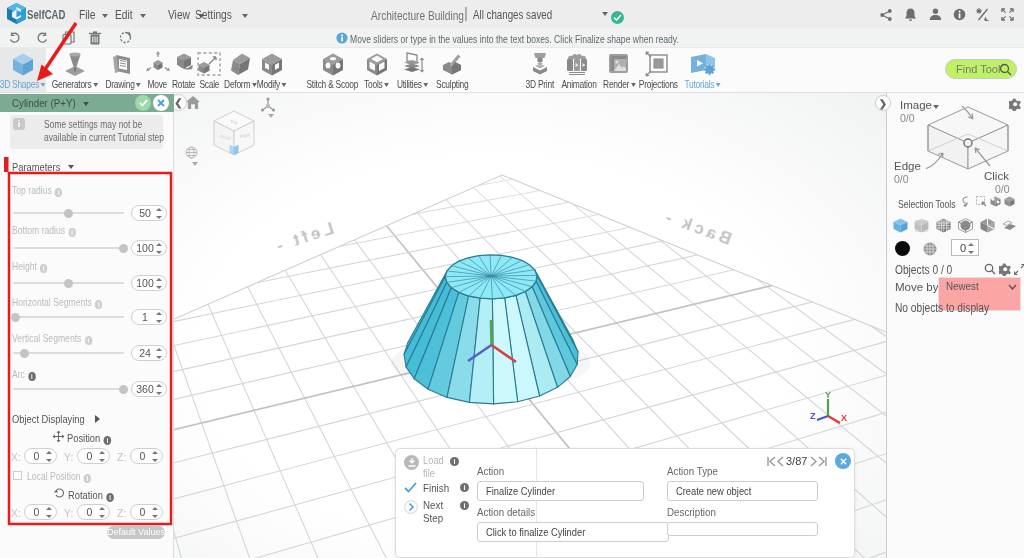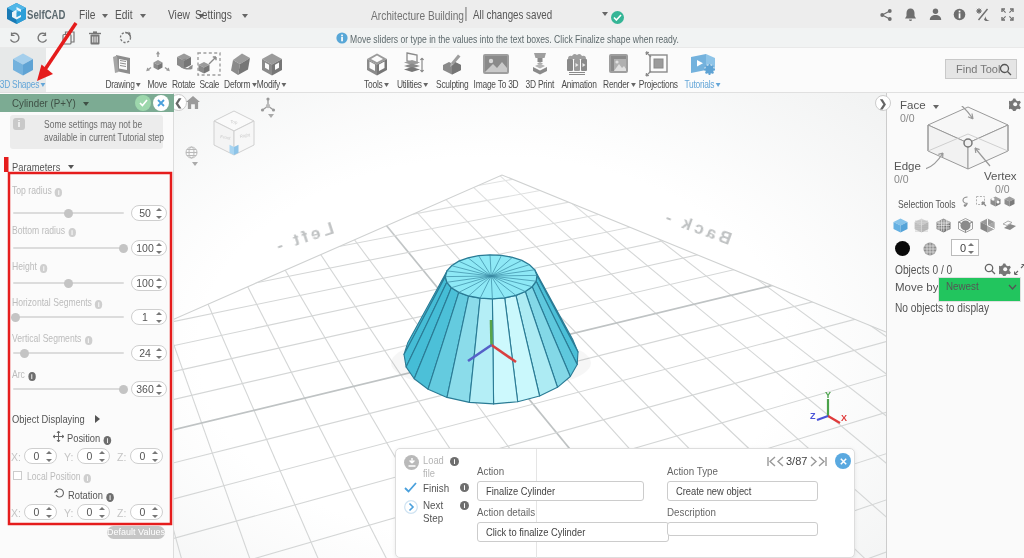--- a/index.html
+++ b/index.html
@@ -127,20 +127,29 @@
 <div class="abs toolbar">
 <div class="abs" style="left:0;top:0;width:46px;height:44px;background:#e7e9e9"></div>
 <div class="titem" style="left:-17.0px;width:80px">
       <svg width="26" height="26" viewBox="0 0 26 26">
         <polygon points="13,2.5 23,8 13,13.5 3,8" fill="#a5cfec"></polygon>
         <polygon points="3,8 13,13.5 13,24.5 3,19" fill="#74b2dd"></polygon>
         <polygon points="23,8 13,13.5 13,24.5 23,19" fill="#5fa3d4"></polygon>
       </svg>
       <div class="lbl blue"><span style="display:inline-block;transform:scaleX(0.8);transform-origin:50% 50%;white-space:nowrap">3D Shapes<span class="caret" style="border-top-color:#64a6d8;margin-left:2px"></span></span></div>
     </div>
+<div class="titem" style="left:35.0px;width:80px">
+      <svg width="26" height="26" viewBox="0 0 26 26">
+        <polygon points="13,25 23,20 13,15 3,20" fill="#9d9d9d"></polygon>
+        <polygon points="7.5,3.5 18.5,3.5 14,17 12,17" fill="#8a8a8a"></polygon>
+        <ellipse cx="13" cy="3.5" rx="5.5" ry="1.9" fill="#a8a8a8"></ellipse>
+        <polygon points="12,17 14,17 14,20.5 12,20.5" fill="#777"></polygon>
+      </svg>
+      <div class="lbl "><span style="display:inline-block;transform:scaleX(0.8);transform-origin:50% 50%;white-space:nowrap">Generators<span class="caret" style="border-top-color:#666;margin-left:2px"></span></span></div>
+    </div>
 <div class="titem" style="left:83.0px;width:80px">
       <svg width="26" height="26" viewBox="0 0 26 26">
         <polygon points="6,4 20,7 20,23 6,20" fill="#8d8d8d"></polygon>
         <polygon points="9,8 17,9.5 17,19 9,17.5" fill="#fbfbfb"></polygon>
         <path d="M10 9.5 L16 10.5 M10 12 L16 13 M10 14.5 L16 15.5" stroke="#8d8d8d" stroke-width="1"></path>
         <polygon points="3,6 7,4.5 8.5,21 5,22" fill="#a5a5a5"></polygon>
       </svg>
       <div class="lbl "><span style="display:inline-block;transform:scaleX(0.8);transform-origin:50% 50%;white-space:nowrap">Drawing<span class="caret" style="border-top-color:#666;margin-left:2px"></span></span></div>
     </div>
 <div class="titem" style="left:117.5px;width:80px">
@@ -188,20 +197,31 @@
 <div class="titem" style="left:232.0px;width:80px">
       <svg width="26" height="26" viewBox="0 0 26 26">
         <polygon points="13,2.5 23,8 13,13.5 3,8" fill="#9b9b9b"></polygon>
         <polygon points="3,8 13,13.5 13,24.5 3,19" fill="#8a8a8a"></polygon>
         <polygon points="23,8 13,13.5 13,24.5 23,19" fill="#767676"></polygon>
         <polygon points="6,11.5 10,13.7 10,19 6,16.8" fill="#fbfbfb"></polygon>
         <polygon points="16,13.7 20,11.5 20,16.8 16,19" fill="#fbfbfb"></polygon>
       </svg>
       <div class="lbl "><span style="display:inline-block;transform:scaleX(0.8);transform-origin:50% 50%;white-space:nowrap">Modify<span class="caret" style="border-top-color:#666;margin-left:2px"></span></span></div>
     </div>
+<div class="titem" style="left:292.7px;width:80px">
+      <svg width="26" height="26" viewBox="0 0 26 26">
+        <polygon points="13,2.5 23,8 13,13.5 3,8" fill="#9b9b9b"></polygon>
+        <polygon points="3,8 13,13.5 13,24.5 3,19" fill="#8a8a8a"></polygon>
+        <polygon points="23,8 13,13.5 13,24.5 23,19" fill="#767676"></polygon>
+        <ellipse cx="8" cy="14.6" rx="2.4" ry="3" fill="#fbfbfb"></ellipse>
+        <ellipse cx="18" cy="14.6" rx="2.4" ry="3" fill="#fbfbfb"></ellipse>
+        <ellipse cx="13" cy="7.7" rx="3" ry="1.7" fill="#fbfbfb"></ellipse>
+      </svg>
+      <div class="lbl "><span style="display:inline-block;transform:scaleX(0.8);transform-origin:50% 50%;white-space:nowrap">Stitch &amp; Scoop</span></div>
+    </div>
 <div class="titem" style="left:373.0px;width:80px">
       <svg width="26" height="26" viewBox="0 0 26 26">
         <polygon points="7,2 17,4 17,12 7,10" fill="none" stroke="#8a8a8a" stroke-width="1.3"></polygon>
         <polygon points="12,9 20,11.5 12,14 4,11.5" fill="#999"></polygon>
         <polygon points="12,12.5 20,15 12,17.5 4,15" fill="#8a8a8a"></polygon>
         <polygon points="12,16 20,18.5 12,21 4,18.5" fill="#777"></polygon>
         <path d="M22 7 L22 21 M22 7 l-1.6 2 M22 7 l1.6 2 M22 21 l-1.6 -2 M22 21 l1.6 -2" stroke="#8a8a8a" stroke-width="1.2" fill="none"></path>
       </svg>
       <div class="lbl "><span style="display:inline-block;transform:scaleX(0.8);transform-origin:50% 50%;white-space:nowrap">Utilities<span class="caret" style="border-top-color:#666;margin-left:2px"></span></span></div>
     </div>
@@ -217,29 +237,20 @@
       <div class="lbl "><span style="display:inline-block;transform:scaleX(0.8);transform-origin:50% 50%;white-space:nowrap">Tools<span class="caret" style="border-top-color:#666;margin-left:2px"></span></span></div>
     </div>
 <div class="titem" style="left:412.0px;width:80px">
       <svg width="26" height="26" viewBox="0 0 26 26">
         <path d="M4 14 L10 11 L13 12.5 L16 11 L22 14 L22 19 L13 23.5 L4 19 Z" fill="#8a8a8a"></path>
         <path d="M13 12.5 L13 23.5 L22 19 L22 14 L16 11 Z" fill="#767676"></path>
         <path d="M12 12 L19 3.5 L21.5 5.5 L14.5 13.5 Z" fill="#9e9e9e"></path>
         <path d="M12 12 L14.5 13.5 L11 16 Z" fill="#b5b5b5"></path>
       </svg>
       <div class="lbl "><span style="display:inline-block;transform:scaleX(0.8);transform-origin:50% 50%;white-space:nowrap">Sculpting</span></div>
-    </div>
-<div class="titem" style="left:456.0px;width:80px">
-      <svg width="28" height="26" viewBox="0 0 28 26">
-        <rect x="1" y="3" width="26" height="20" rx="2" fill="#9e9e9e"></rect>
-        <rect x="3" y="5" width="22" height="16" fill="#8a8a8a"></rect>
-        <circle cx="9" cy="10" r="2.2" fill="#d8d8d8"></circle>
-        <path d="M3 21 L11 13 L15 17 L20 11 L25 17 L25 21 Z" fill="#c9c9c9"></path>
-      </svg>
-      <div class="lbl "><span style="display:inline-block;transform:scaleX(0.8);transform-origin:50% 50%;white-space:nowrap">Image To 3D</span></div>
     </div>
 <div class="titem" style="left:500.0px;width:80px">
       <svg width="26" height="26" viewBox="0 0 26 26">
         <path d="M7 2 L19 2 L17.5 7 L8.5 7 Z" fill="#9e9e9e"></path>
         <rect x="10.5" y="7" width="5" height="4" fill="#8a8a8a"></rect>
         <polygon points="13,11 16,12.5 13,14 10,12.5" fill="#aaa"></polygon>
         <path d="M6 16 L13 19.5 L20 16 L20 20 L13 23.5 L6 20 Z" fill="#8a8a8a"></path>
         <polygon points="13,12.5 18,15 13,17.5 8,15" fill="#b5b5b5"></polygon>
       </svg>
       <div class="lbl "><span style="display:inline-block;transform:scaleX(0.8);transform-origin:50% 50%;white-space:nowrap">3D Print</span></div>
@@ -280,21 +291,21 @@
         <polygon points="18,3 27,7 27,18 18,19" fill="#8ec4e8"></polygon>
         <polygon points="9,9 15,12.2 9,15.5" fill="#fff"></polygon>
         <circle cx="21.5" cy="18.5" r="4.8" fill="#5fa3d4" stroke="#fbfbfb" stroke-width="1"></circle>
         <circle cx="21.5" cy="18.5" r="1.7" fill="#fff"></circle>
         <g stroke="#5fa3d4" stroke-width="1.8">
           <path d="M21.5 13 L21.5 24 M16 18.5 L27 18.5 M17.6 14.6 L25.4 22.4 M25.4 14.6 L17.6 22.4"></path>
         </g>
       </svg>
       <div class="lbl blue"><span style="display:inline-block;transform:scaleX(0.8);transform-origin:50% 50%;white-space:nowrap">Tutorials<span class="caret" style="border-top-color:#64a6d8;margin-left:2px"></span></span></div>
     </div>
-<div class="abs" style="left:945px;top:11px;width:72px;height:20px;border:1px solid #c9c9c9;border-radius:0;background:#e5e5e5">
+<div class="abs" style="left:945px;top:11px;width:72px;height:20px;border:1px solid #c9c9c9;border-radius:10px;background:#bef264">
 <div class="abs" style="left:10px;top:3px;font-size:11px;color:#777">Find Tool</div>
 <svg class="abs" style="left:53px;top:3px" width="13" height="13" viewBox="0 0 13 13" fill="none" stroke="#555" stroke-width="1.3">
         <circle cx="5.5" cy="5.5" r="4"></circle>
         <path d="M8.5 8.5 L12 12"></path>
       </svg>
 </div>
 </div>
 <div class="abs vport">
 <svg width="714" height="465" viewBox="0 0 714 465" style="position:absolute;left:0;top:0">
 <defs>
@@ -526,21 +537,21 @@
 <div class="xyz" style="left:11px;top:414px">X:</div>
     <div class="pill" style="left:24px;top:411px;width:33px;line-height:15px;padding-right:8px">0<span class="spin"></span></div>
     <div class="xyz" style="left:64px;top:414px">Y:</div>
     <div class="pill" style="left:77px;top:411px;width:33px;line-height:15px;padding-right:8px">0<span class="spin"></span></div>
     <div class="xyz" style="left:117px;top:414px">Z:</div>
     <div class="pill" style="left:130px;top:411px;width:33px;line-height:15px;padding-right:8px">0<span class="spin"></span></div>
 <div class="abs" style="left:107px;top:433px;width:58px;height:13px;background:#c6c6c6;border-radius:7px;color:#fff;font-size:9px;text-align:center;line-height:13px">Default Values</div>
 </div>
 <div class="abs rpanel">
 <div class="circ" style="left:-12px;top:2px;width:16px;height:16px;background:#fff;border:1px solid #ccc;color:#666;font-size:10px;text-align:center;line-height:15px;font-weight:bold">❯</div>
-<div class="rtext" style="left:13px;top:6px">Face</div>
+<div class="rtext" style="left:13px;top:6px">Image</div>
     <span class="caret abs" style="left:42px;top:12px;border-top-color:#666"></span>
 <div class="rtext" style="left:13px;top:19px;font-size:10.5px;color:#888">0/0</div>
 <svg class="abs" style="left:122px;top:5px" width="13" height="13" viewBox="0 0 13 13" fill="#777">
       <path d="M6.5 0.5 l1 2 a4.3 4.3 0 0 1 1.6 0.9 l2.2-0.5 l1 1.8 l-1.5 1.7 a4.3 4.3 0 0 1 0 1.8 l1.5 1.7 l-1 1.8 l-2.2-0.5 a4.3 4.3 0 0 1-1.6 0.9 l-1 2 l-2 0 l-1-2 a4.3 4.3 0 0 1-1.6-0.9 l-2.2 0.5 l-1-1.8 l1.5-1.7 a4.3 4.3 0 0 1 0-1.8 l-1.5-1.7 l1-1.8 l2.2 0.5 a4.3 4.3 0 0 1 1.6-0.9 l1-2 Z" transform="scale(0.96)"></path>
       <circle cx="6.2" cy="6.2" r="2" fill="#fafafa"></circle>
     </svg>
 <svg class="abs" style="left:39px;top:13px" width="84" height="66" viewBox="0 0 84 66">
 <g stroke="#9a9a9a" stroke-width="1">
 <polygon points="42,1 82,19 42,37 2,19" fill="#f7f7f7"></polygon>
 <polygon points="2,19 42,37 42,63 2,45" fill="#f2f2f2"></polygon>
@@ -548,21 +559,21 @@
 <path d="M2,19 L2,45 M82,19 L82,45" fill="none"></path>
 <path d="M2,45 L42,28 L82,45" fill="none" stroke="#c5c5c5" stroke-width="0.8"></path>
 </g>
 <circle cx="42" cy="37" r="4" fill="#f0f0f0" stroke="#777" stroke-width="1.5"></circle>
 <path d="M13 -7 Q30 -12 47 13 M47 13 l-1 -5.5 M47 13 l-5 -2.2" stroke="#999" fill="none" stroke-width="1.2"></path>
 <path d="M-12 62 Q4 68 17 47 M17 47 l-4.6 1.4 M17 47 l-0.4 4.8" stroke="#999" fill="none" stroke-width="1.2"></path>
 <path d="M64 60 L49 42 M49 42 l0.8 5 M49 42 l4.6 1.6" stroke="#999" fill="none" stroke-width="1.2"></path>
 </svg>
 <div class="rtext" style="left:7px;top:67px">Edge</div>
 <div class="rtext" style="left:7px;top:80px;font-size:10.5px;color:#888">0/0</div>
-<div class="rtext" style="left:97px;top:77px">Vertex</div>
+<div class="rtext" style="left:97px;top:77px">Click</div>
 <div class="rtext" style="left:108px;top:90px;font-size:10.5px;color:#888">0/0</div>
 <div class="rtext" style="left:11px;top:105px;font-size:11px"><span class="c80">Selection Tools</span></div>
 <svg class="abs" style="left:75px;top:103px" width="11" height="11" viewBox="0 0 11 11" fill="none" stroke="#8a8a8a">
       <path d="M5.5 1 a4.5 3.2 0 1 0 0 6.4 M5.5 7.4 L3.5 10" stroke-width="1.1"></path>
       <circle cx="3" cy="9.5" r="1.3" fill="#8a8a8a" stroke="none"></circle>
     </svg>
 <svg class="abs" style="left:89px;top:103px" width="11" height="11" viewBox="0 0 11 11" fill="none" stroke="#b0b0b0">
       <rect x="0.5" y="0.5" width="8" height="8" stroke-dasharray="2 1.4"></rect>
       <path d="M6 6 L10 10 M6 6 l0.3 3 M6 6 l3 0.3" stroke="#8a8a8a" stroke-width="1.1"></path>
     </svg>
@@ -666,21 +677,21 @@
       <path d="M7.8 7.8 L11 11"></path>
     </svg>
 <svg class="abs" style="left:112px;top:170px" width="13" height="13" viewBox="0 0 13 13" fill="#777">
       <path d="M6.5 0.5 l1 2 a4.3 4.3 0 0 1 1.6 0.9 l2.2-0.5 l1 1.8 l-1.5 1.7 a4.3 4.3 0 0 1 0 1.8 l1.5 1.7 l-1 1.8 l-2.2-0.5 a4.3 4.3 0 0 1-1.6 0.9 l-1 2 l-2 0 l-1-2 a4.3 4.3 0 0 1-1.6-0.9 l-2.2 0.5 l-1-1.8 l1.5-1.7 a4.3 4.3 0 0 1 0-1.8 l-1.5-1.7 l1-1.8 l2.2 0.5 a4.3 4.3 0 0 1 1.6-0.9 l1-2 Z" transform="scale(0.96)"></path>
       <circle cx="6.2" cy="6.2" r="2" fill="#fafafa"></circle>
     </svg>
 <svg class="abs" style="left:127px;top:171px" width="11" height="11" viewBox="0 0 11 11" stroke="#666" stroke-width="1.2" fill="none">
       <path d="M7 4 L10.5 0.5 M10.5 0.5 l-3 0 M10.5 0.5 l0 3 M4 7 L0.5 10.5 M0.5 10.5 l3 0 M0.5 10.5 l0 -3"></path>
     </svg>
 <div class="rtext" style="left:8px;top:188px">Move by</div>
-<div class="abs" style="left:51px;top:184px;width:83px;height:25px;background:#22c55e;border:1px solid #e0e0e0">
+<div class="abs" style="left:51px;top:184px;width:83px;height:34px;background:#fca5a5;border:1px solid #e0e0e0">
 <div class="abs" style="left:7px;top:2px;font-size:11.5px;color:#555"><span class="c85">Newest</span></div>
 <svg class="abs" style="left:69px;top:5px" width="9" height="8" viewBox="0 0 9 8" fill="none" stroke="#555" stroke-width="1.3">
         <path d="M1 2 L4.5 6 L8 2"></path>
       </svg>
     </div>
 <div class="rtext" style="left:8px;top:208px;font-size:12px"><span class="c85">No objects to display</span></div>
 </div>
 <div class="abs tpanel">
 <div class="circ" style="left:8px;top:6px;width:15px;height:15px;background:#b9b9b9"></div>
 <svg class="abs" style="left:11.5px;top:9px" width="8" height="9" viewBox="0 0 8 9" fill="none" stroke="#fff" stroke-width="1.4">

